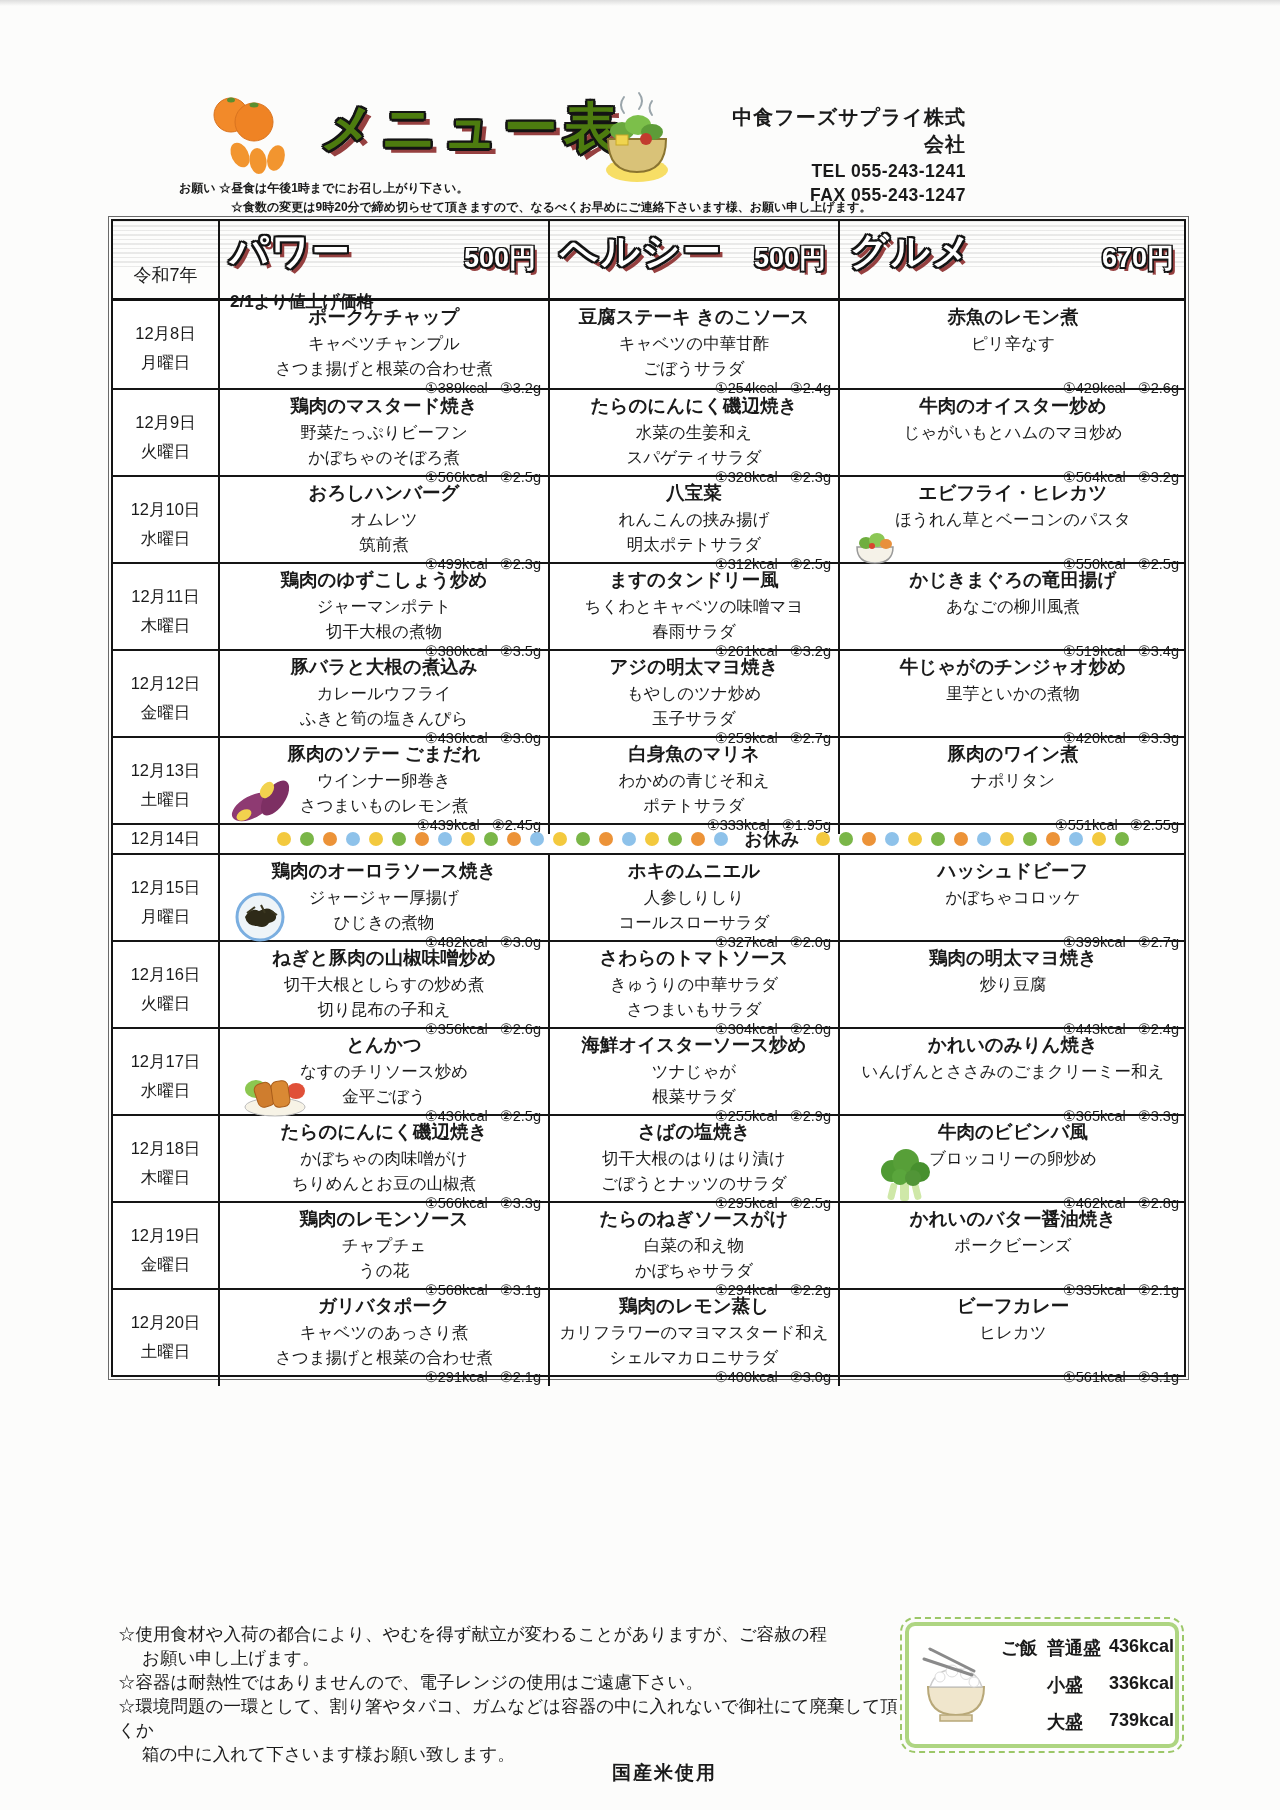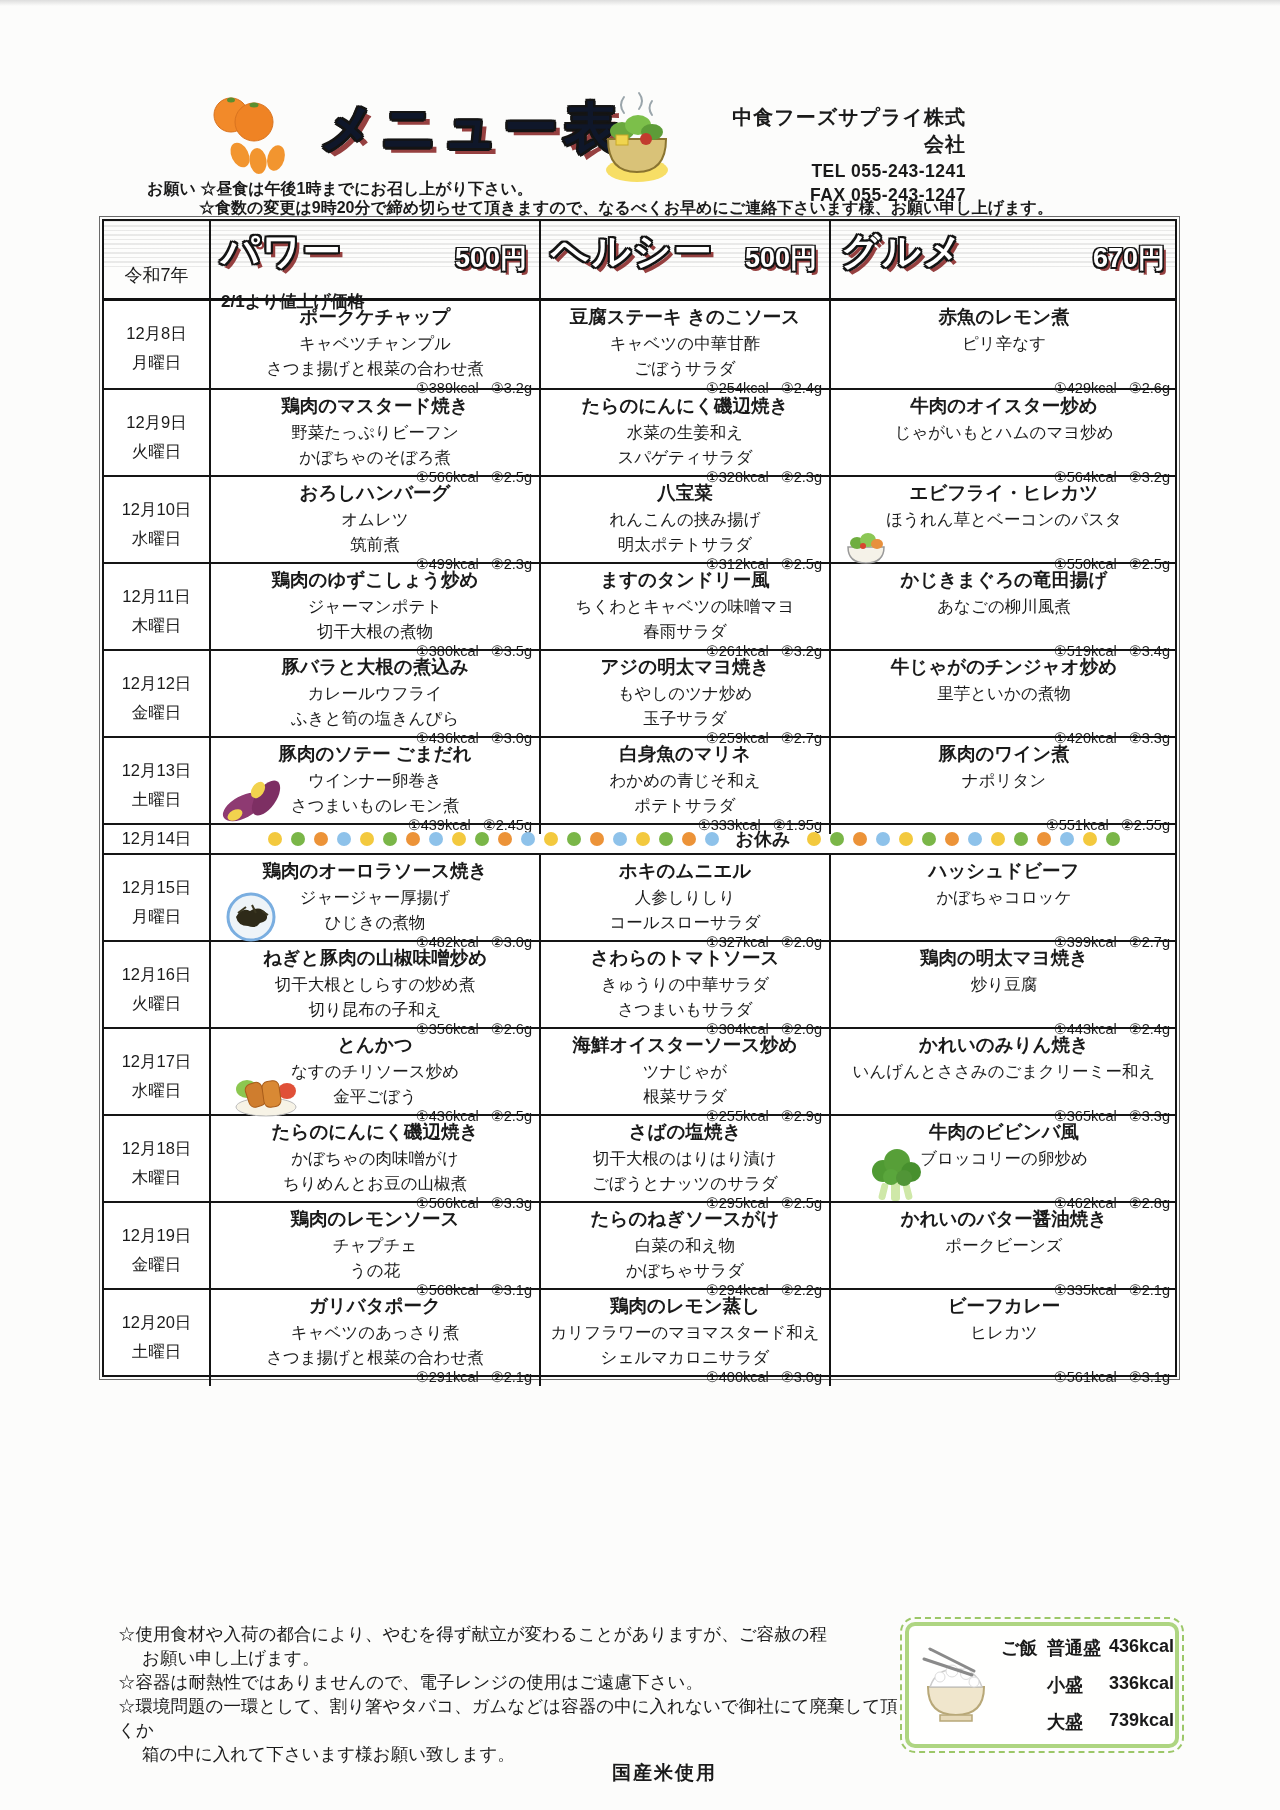--- a/index.html
+++ b/index.html
@@ -10,36 +10,36 @@
   }
   .page::before { content:""; position:absolute; top:0; left:0; right:0; height:6px;
     background: linear-gradient(#c9c9c9, rgba(0,0,0,0)); opacity:.6; }
 
   
   .illust { position: absolute; }
   .oranges { left: 200px; top: 92px; }
   .pot { left: 593px; top: 86px; }
   .title {
     position: absolute; left: 320px; top: 92px;
-    font-size: 54px; font-weight: bold; letter-spacing: 6px; color: #0f172a;
+    font-size: 54px; font-weight: bold; letter-spacing: 6px; color: #4d7c0f;
     -webkit-text-stroke: 2.5px #141414; paint-order: stroke;
     text-shadow: -2px -2px 0 #141414, 2px -2px 0 #141414, -2px 2px 0 #141414,
                  2px 2px 0 #141414, 0 -2.5px 0 #141414, 0 2.5px 0 #141414,
                  -2.5px 0 0 #141414, 2.5px 0 0 #141414, 6px 6px 0 #964040;
   }
   .company { position: absolute; left: 712px; top: 104px; width: 254px; text-align: right; }
   .co-name { font-size: 20px; font-weight: bold; letter-spacing: 1px; }
   .co-line { font-size: 17.5px; font-weight: 600; margin-top: 3px; letter-spacing: .5px; }
 
-  .notices { position: absolute; left: 147px; top: 179px; font-size: 16px; font-weight: 600; line-height: 19px; }
+  .notices { position: absolute; left: 179px; top: 179px; font-size: 12px; font-weight: 600; line-height: 19px; }
   .notice2 { padding-left: 52px; }
 
   
   .menu-table {
-    position: absolute; left: 102px; top: 219px; width: 1075px;
+    position: absolute; left: 111px; top: 219px; width: 1075px;
     background: #fff; border: 2.5px solid #141414;
     outline: 1px solid #6a6a6a; outline-offset: 2px;
   }
   .thead, .tr { display: grid; grid-template-columns: 105px 330px 290px 348px; }
   .td { position: relative; }
   .td + .td { border-left: 2px solid #151515; }
 
   .thead {
     height: 80px; border-bottom: 3px solid #111;
     background-image: repeating-linear-gradient(180deg, rgba(0,0,0,.08) 0 1.5px, rgba(0,0,0,0) 1.5px 4.5px);

